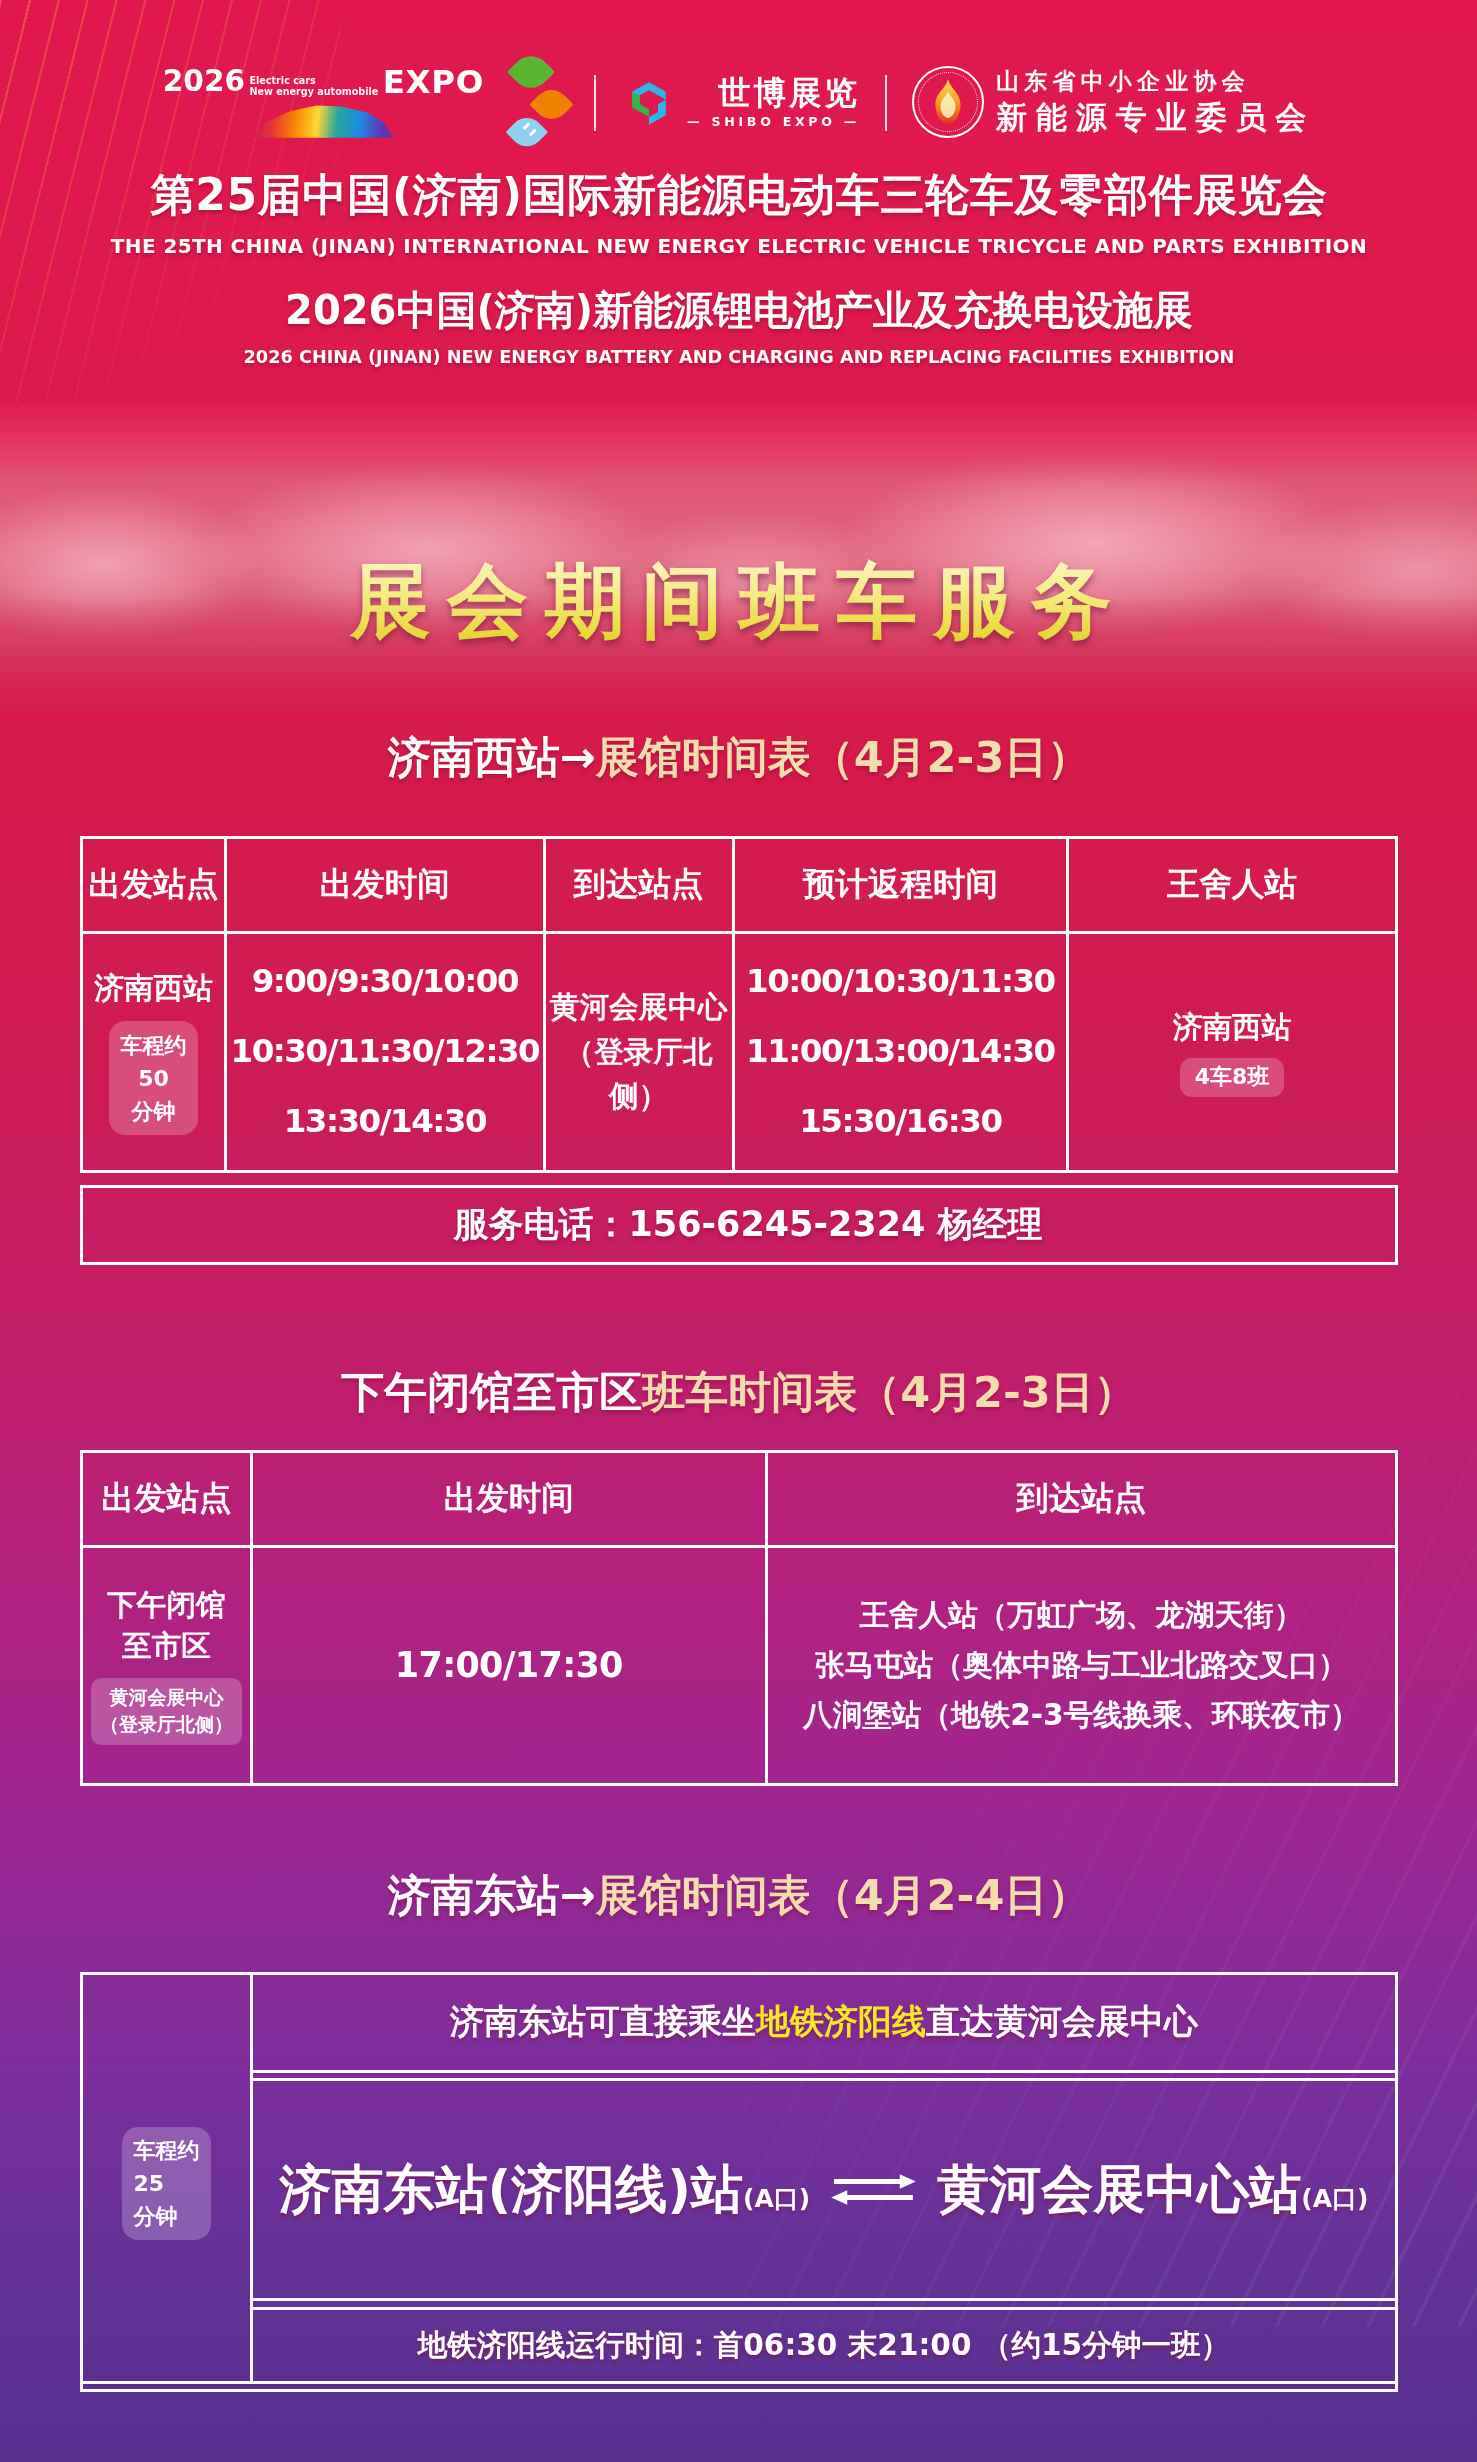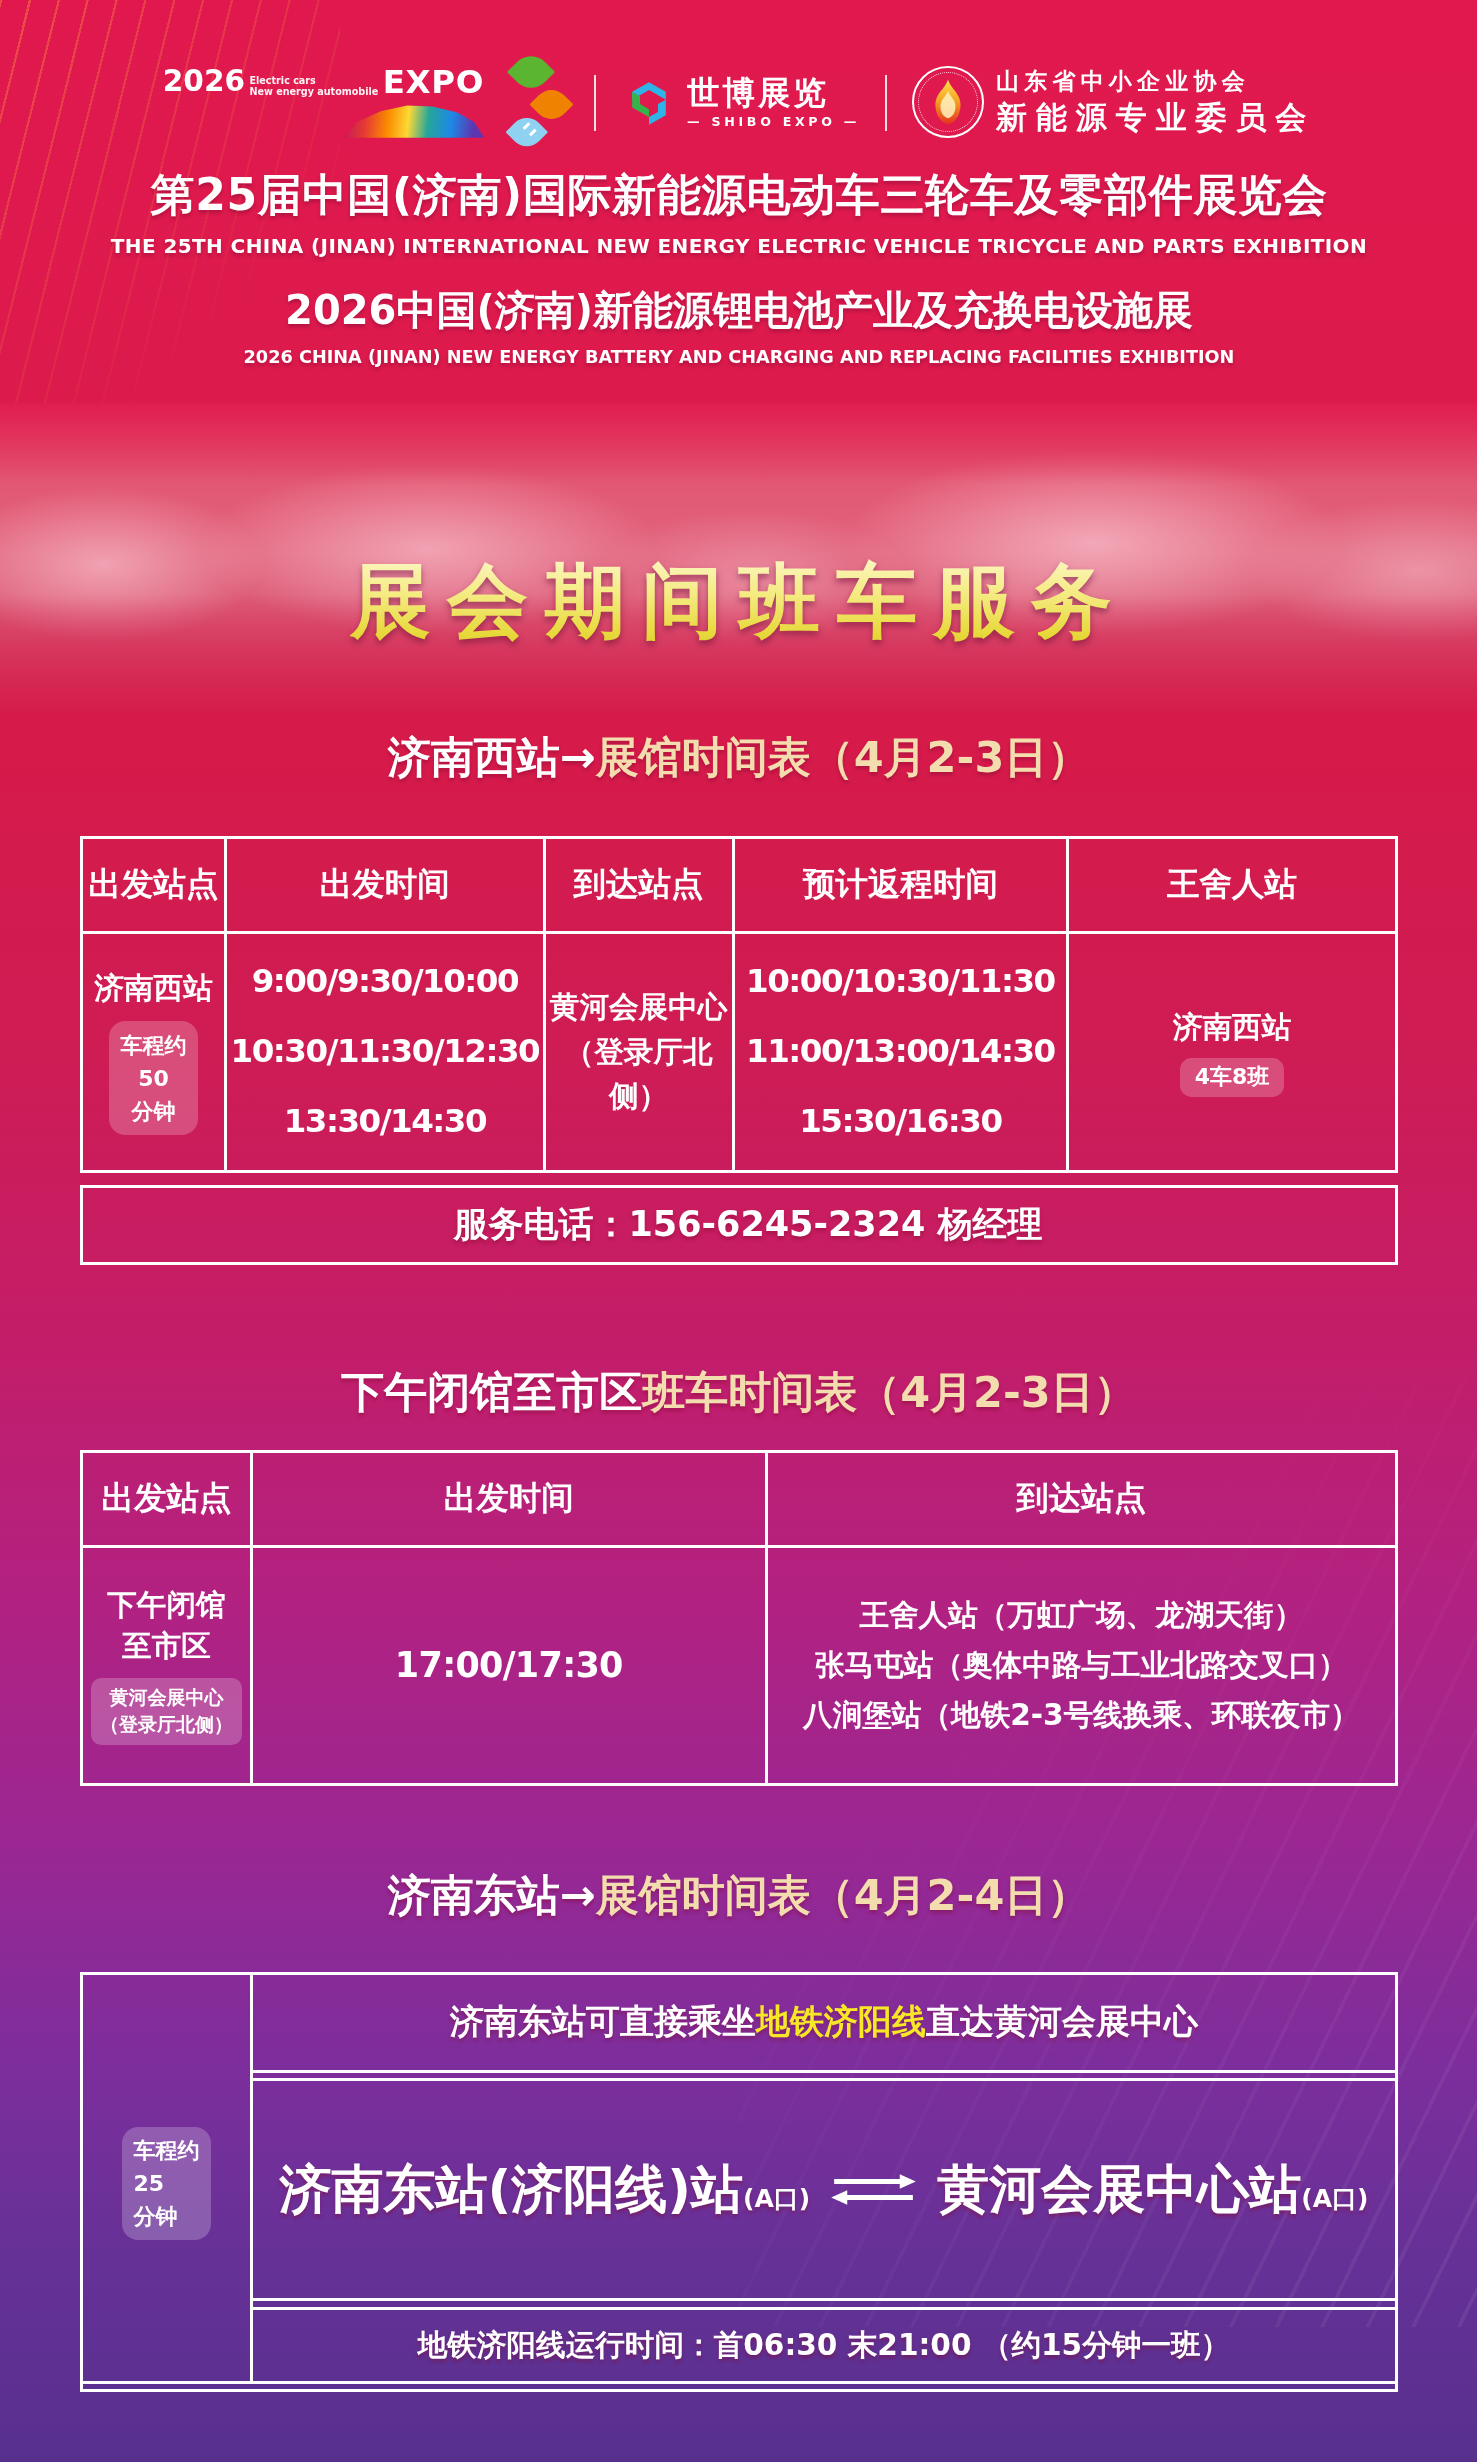--- a/index.html
+++ b/index.html
@@ -17,37 +17,37 @@
     -webkit-mask-image:linear-gradient(135deg,#000 0%,transparent 62%);
     mask-image:linear-gradient(135deg,#000 0%,transparent 62%);}
   .streaks-br{position:absolute;right:0;top:1367px;width:739px;height:960px;
     background:repeating-linear-gradient(116deg,rgba(255,255,255,.07) 0 3.7px,transparent 3.7px 41px);
     -webkit-mask-image:linear-gradient(315deg,#000 0%,transparent 70%);
     mask-image:linear-gradient(315deg,#000 0%,transparent 70%);}
   
   .logos{position:relative;padding-top:58px;display:flex;justify-content:center;align-items:center;gap:25px;height:89px;}
   .logo-divider{width:2.2px;height:56px;background:rgba(255,255,255,.85);}
   .expo-logo{position:relative;display:flex;align-items:center;gap:7.4px;}
-  .expo-left{display:flex;flex-direction:column;align-items:flex-end;}
+  .expo-left{display:flex;flex-direction:column;align-items:center;}
   .expo-topline{display:flex;align-items:flex-end;gap:4.4px;line-height:1;}
   .expo-year{font-size:29.6px;font-weight:900;}
   .expo-smalls{display:flex;flex-direction:column;font-size:9.6px;font-weight:700;line-height:1.15;opacity:.95;}
   .expo-word{font-size:32.5px;font-weight:900;letter-spacing:0.7px;line-height:.9;}
   .expo-car{margin-top:5.9px;width:140px;height:35px;
     clip-path:polygon(0 100%,9% 56%,26% 24%,45% 8%,63% 11%,81% 28%,93% 56%,100% 100%);
     background:linear-gradient(96deg,#c2185b 0%,#e53935 16%,#fb8c00 32%,#fdd835 46%,#26a69a 60%,#1e88e5 76%,#5e35b1 92%);}
   .diamonds{position:relative;width:77px;height:95px;}
   .dia{position:absolute;transform:rotate(45deg);border-radius:58% 4% 58% 4%;}
   .dia-green{width:34px;height:34px;left:22px;top:0;background:#5cb531;}
   .dia-orange{width:31px;height:31px;left:44px;top:34px;background:#ef8200;}
   .dia-blue{width:29.6px;height:29.6px;left:20.7px;top:62px;background:#8fd1f0;}
   .dia-blue:before,.dia-blue:after{content:"";position:absolute;background:#fff;width:3px;height:8.1px;left:8.9px;top:7.4px;}
   .dia-blue:after{left:17.7px;}
   .shibo-logo{display:flex;align-items:center;gap:10.3px;}
-  .shibo-text{display:flex;flex-direction:column;align-items:flex-start;}
+  .shibo-text{display:flex;flex-direction:column;align-items:flex-end;}
   .shibo-name{font-size:32.5px;font-weight:900;letter-spacing:3px;line-height:1.1;}
   .shibo-sub{font-size:12.6px;font-weight:700;letter-spacing:3.7px;margin-top:3px;}
   .assoc-logo{display:flex;align-items:center;gap:11.8px;}
   .assoc-ring{width:68px;height:68px;border-radius:50%;border:2.2px solid #fff;outline:1.5px dotted rgba(255,255,255,.85);outline-offset:-7.4px;display:flex;align-items:center;justify-content:center;}
   .assoc-text{display:flex;flex-direction:column;font-family:"Liberation Serif","DejaVu Serif",serif;}
   .assoc-l1{font-size:23px;font-weight:700;letter-spacing:5.2px;line-height:1.35;}
   .assoc-l2{font-size:31px;font-weight:700;letter-spacing:8.9px;line-height:1.35;}
   
   .tshadow{text-shadow:0 3px 3.7px rgba(130,10,50,.45);}
   .main-cn{margin-top:19px;text-align:center;font-size:44px;font-weight:900;letter-spacing:0.7px;white-space:nowrap;}

